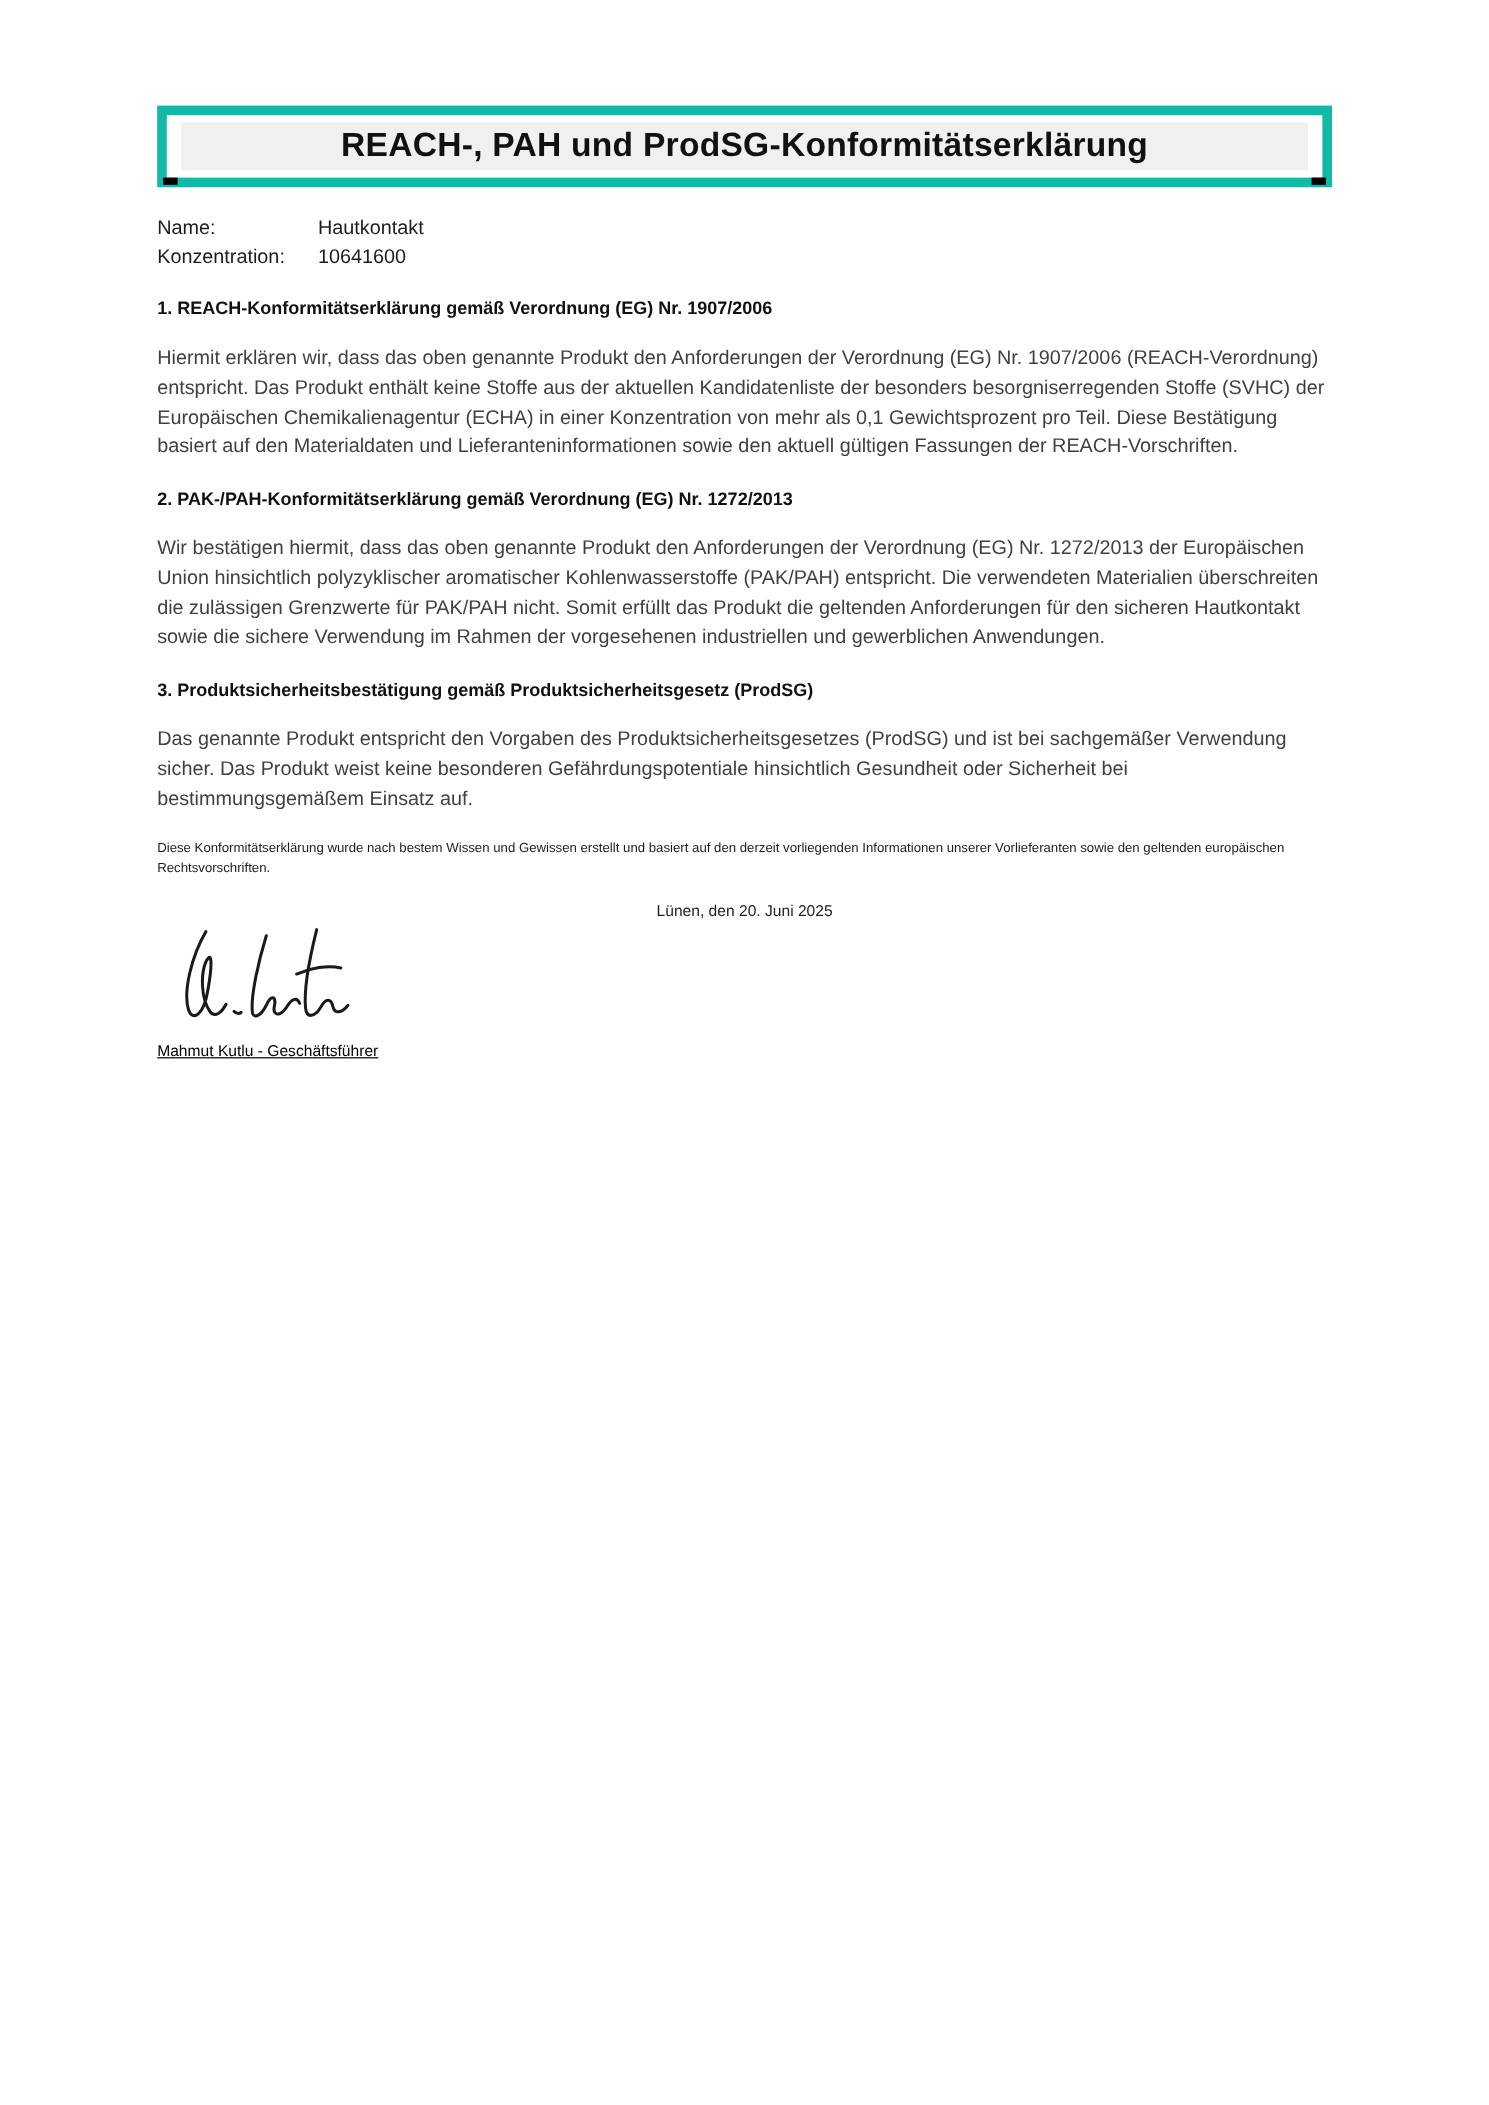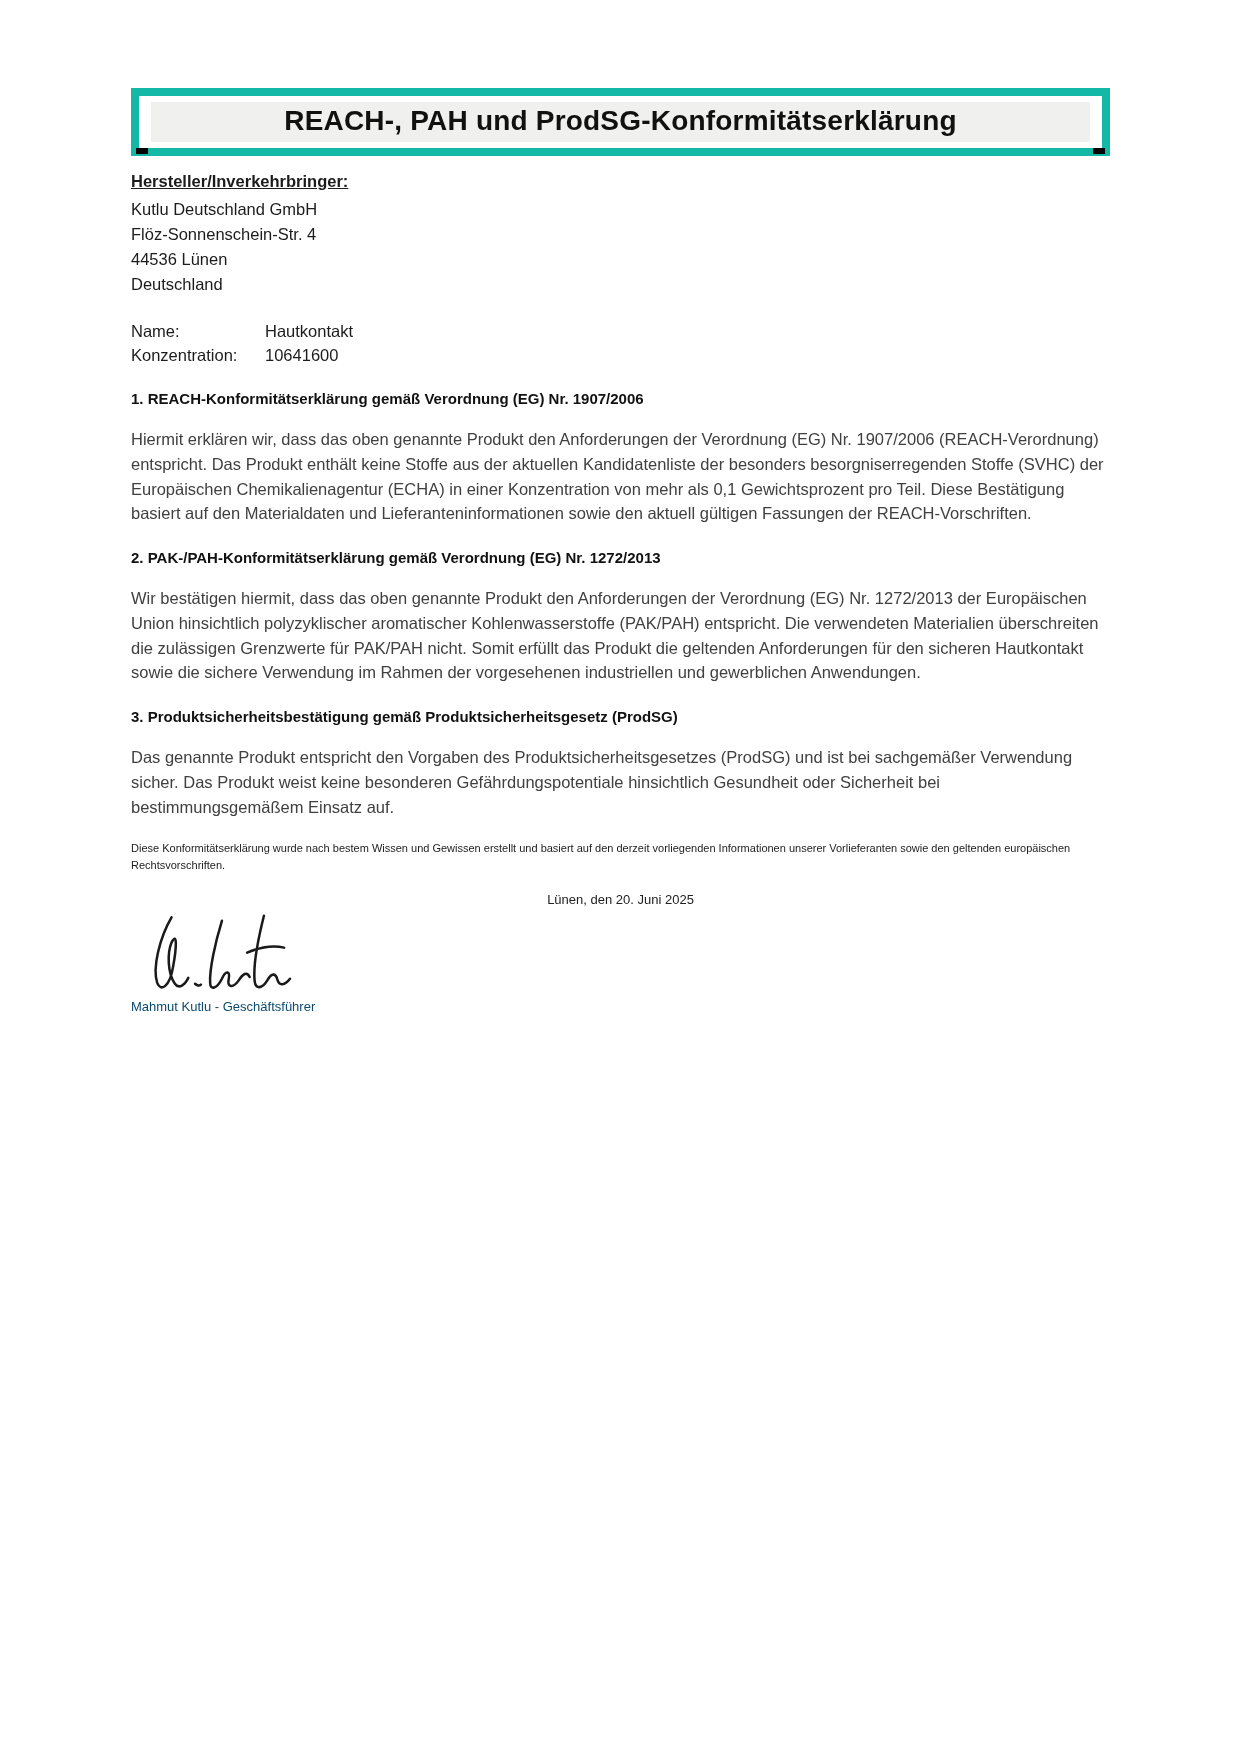--- a/index.html
+++ b/index.html
@@ -79,41 +79,34 @@
   }
   .closing-paragraph {
     font-size: 11px;
     line-height: 1.5;
     margin-top: 21px;
     color: #1c1c1c;
   }
   .signature-block { margin-top: 19px; }
   .place-date { font-size: 13px; color: #222; text-align: center; }
   .signature-svg { display: block; margin: 2px 0 0 16px; }
-  .signer-name { font-size: 13px; color: #0c4a6e; margin-top: 6px; }
+  .signer-name { font-size: 13px; color: #000000; margin-top: 16px; text-decoration: underline; }
 </style>
 </head>
 <body>
 
 <div class="page">
   <div class="content">
 
     <div class="title-box">
       <div class="title-strip">
         <h1>REACH-, PAH und ProdSG-Konformitätserklärung</h1>
       </div>
     </div>
 
-    <div class="manufacturer-block">
-      <div class="manufacturer-heading">Hersteller/Inverkehrbringer:</div>
-      <div class="address-line">Kutlu Deutschland GmbH</div>
-      <div class="address-line">Flöz-Sonnenschein-Str. 4</div>
-      <div class="address-line">44536 Lünen</div>
-      <div class="address-line">Deutschland</div>
-    </div>
 
     <div class="product-block">
       <div class="product-row">
         <span class="product-label">Name:</span>
         <span class="product-value">Hautkontakt</span>
       </div>
       <div class="product-row">
         <span class="product-label">Konzentration:</span>
         <span class="product-value">10641600</span>
       </div>

